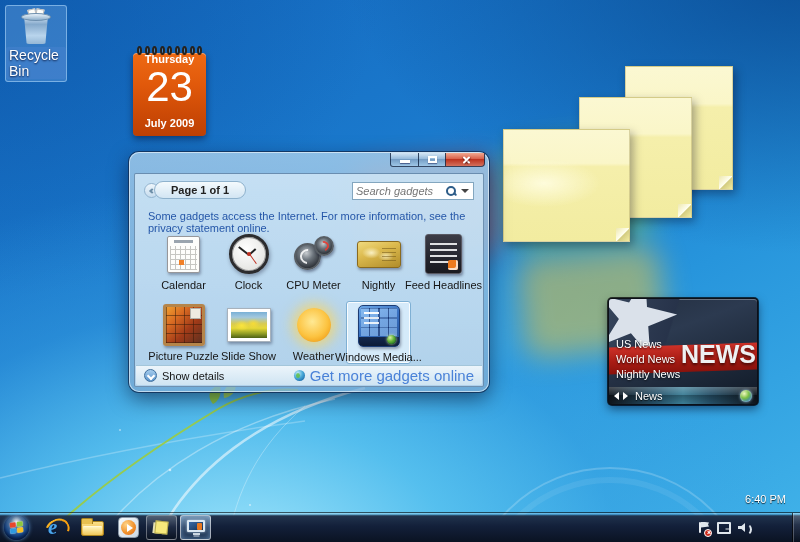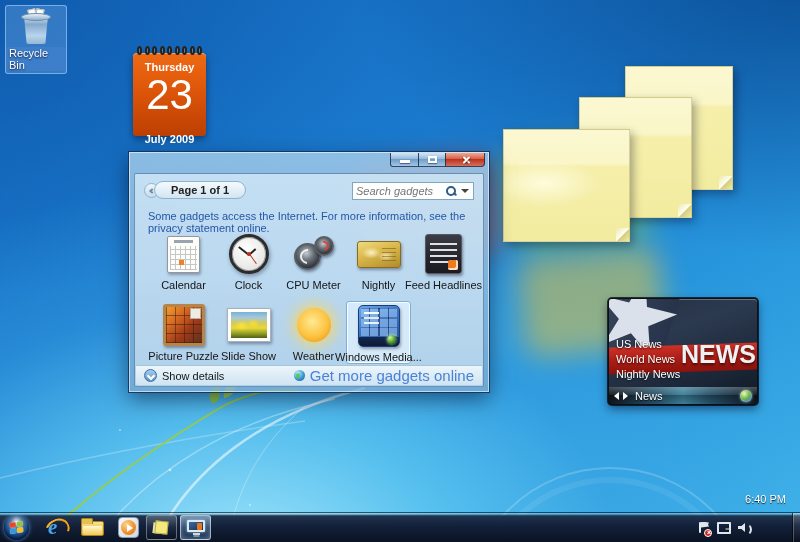--- a/index.html
+++ b/index.html
@@ -29,50 +29,50 @@
     display:flex; flex-direction:column; align-items:center; }
   .bin-icon { position:relative; width:32px; height:36px; }
   .bin-body { position:absolute; left:3px; top:7px; width:26px; height:28px;
     background:linear-gradient(180deg, rgba(225,238,250,.95), rgba(148,178,205,.85) 30%, rgba(196,220,240,.92) 70%, rgba(160,190,215,.9));
     clip-path:polygon(4% 0,96% 0,86% 100%,14% 100%); border-radius:2px 2px 6px 6px; }
   .bin-rim { position:absolute; left:1px; top:4px; width:30px; height:8px; border-radius:50%;
     background:linear-gradient(180deg,#e8f2fa,#8fb0cc); border:1px solid #6d8fae; }
   .bin-paper { position:absolute; left:8px; top:0; width:8px; height:7px; background:#fdfdfa;
     border:1px solid #bbb; transform:rotate(-14deg); }
   .bin-paper2 { left:16px; transform:rotate(10deg); }
-  .bin-label { margin-top:2px; font-size:11px; color:#fff; text-shadow:0 1px 2px rgba(0,0,30,.8);
+  .bin-label { margin-top:2px; font-size:14px; color:#fff; text-shadow:0 1px 2px rgba(0,0,30,.8);
     background:rgba(70,130,205,.55); padding:0 3px; border-radius:2px; }
 
   
   #calendar-gadget { position:absolute; left:133px; top:46px; width:73px; height:90px; }
   .spiral { position:absolute; top:0; left:4px; right:4px; height:10px; display:flex; justify-content:space-between; z-index:2; }
   .ring { width:5px; height:9px; border:2px solid #26221e; border-radius:50%; background:rgba(255,255,255,.25); }
   .cal-body { position:absolute; top:7px; left:0; right:0; bottom:0; border-radius:4px;
     background:linear-gradient(180deg,#ee6a14 0%, #e1590b 38%, #cd4a06 72%, #bd4004 100%);
     box-shadow:0 3px 7px rgba(0,0,30,.45), inset 0 1px 0 rgba(255,255,255,.35);
     display:flex; flex-direction:column; align-items:center; color:#fff; }
-  .cal-weekday { font-size:11px; font-weight:bold; margin-top:8px; }
+  .cal-weekday { font-size:11px; font-weight:bold; }
   .cal-day { font-size:42px; line-height:44px; font-weight:400; }
-  .cal-month { font-size:11px; font-weight:bold; margin-top:16px; }
+  .cal-month { font-size:11px; font-weight:bold; margin-top:8px; }
 
   
   .note { position:absolute;
     background:linear-gradient(180deg, #fbf8d2 0%, #faf6c8 30%, #f5efab 33%, #f2eca0 100%);
     border:1px solid rgba(175,165,105,.45); box-shadow:3px 4px 9px rgba(0,0,30,.35); }
   .note::after { content:""; position:absolute; right:0; bottom:0; width:13px; height:13px;
     background:linear-gradient(315deg, rgba(0,0,0,0) 0%, rgba(140,130,55,.3) 44%, rgba(255,255,242,.95) 50%, rgba(238,232,175,1) 100%); }
   #note-back   { left:625px; top:66px;  width:108px; height:124px; }
   #note-middle { left:579px; top:97px;  width:113px; height:121px; }
   #note-front  { left:503px; top:129px; width:127px; height:113px;
     background:
       radial-gradient(ellipse 75px 32px at 32% 48%, rgba(255,253,225,.9), rgba(255,253,225,0) 75%),
       linear-gradient(180deg, #fbf8d2 0%, #faf6c8 30%, #f5efab 33%, #f2eca0 100%); }
 
   
-  #gadget-window { position:absolute; left:129px; top:152px; width:360px; height:240px; border-radius:0;
+  #gadget-window { position:absolute; left:129px; top:152px; width:360px; height:240px; border-radius:10px;
     background:linear-gradient(180deg, rgba(165,205,235,.82), rgba(125,172,212,.78));
     box-shadow:0 0 0 1px rgba(18,48,88,.85), 0 7px 20px rgba(0,0,25,.5), inset 0 0 0 1px rgba(255,255,255,.55); }
   .caption-buttons { position:absolute; top:1px; right:4px; display:flex; z-index:5; }
   .cap-btn { height:14px; border:1px solid rgba(25,45,75,.85); border-top:none;
     background:linear-gradient(180deg, rgba(215,232,246,.95) 0%, rgba(150,185,218,.85) 45%, rgba(110,150,190,.8) 50%, rgba(160,200,232,.9) 100%);
     position:relative; margin-left:-1px; }
   .cap-min { width:29px; border-radius:0 0 0 3px; }
   .cap-max { width:28px; }
   .cap-close { width:40px; border-radius:0 0 4px 0;
     background:linear-gradient(180deg,#f0a890 0%, #d8604a 45%, #bc3420 50%, #d4705c 100%); }

